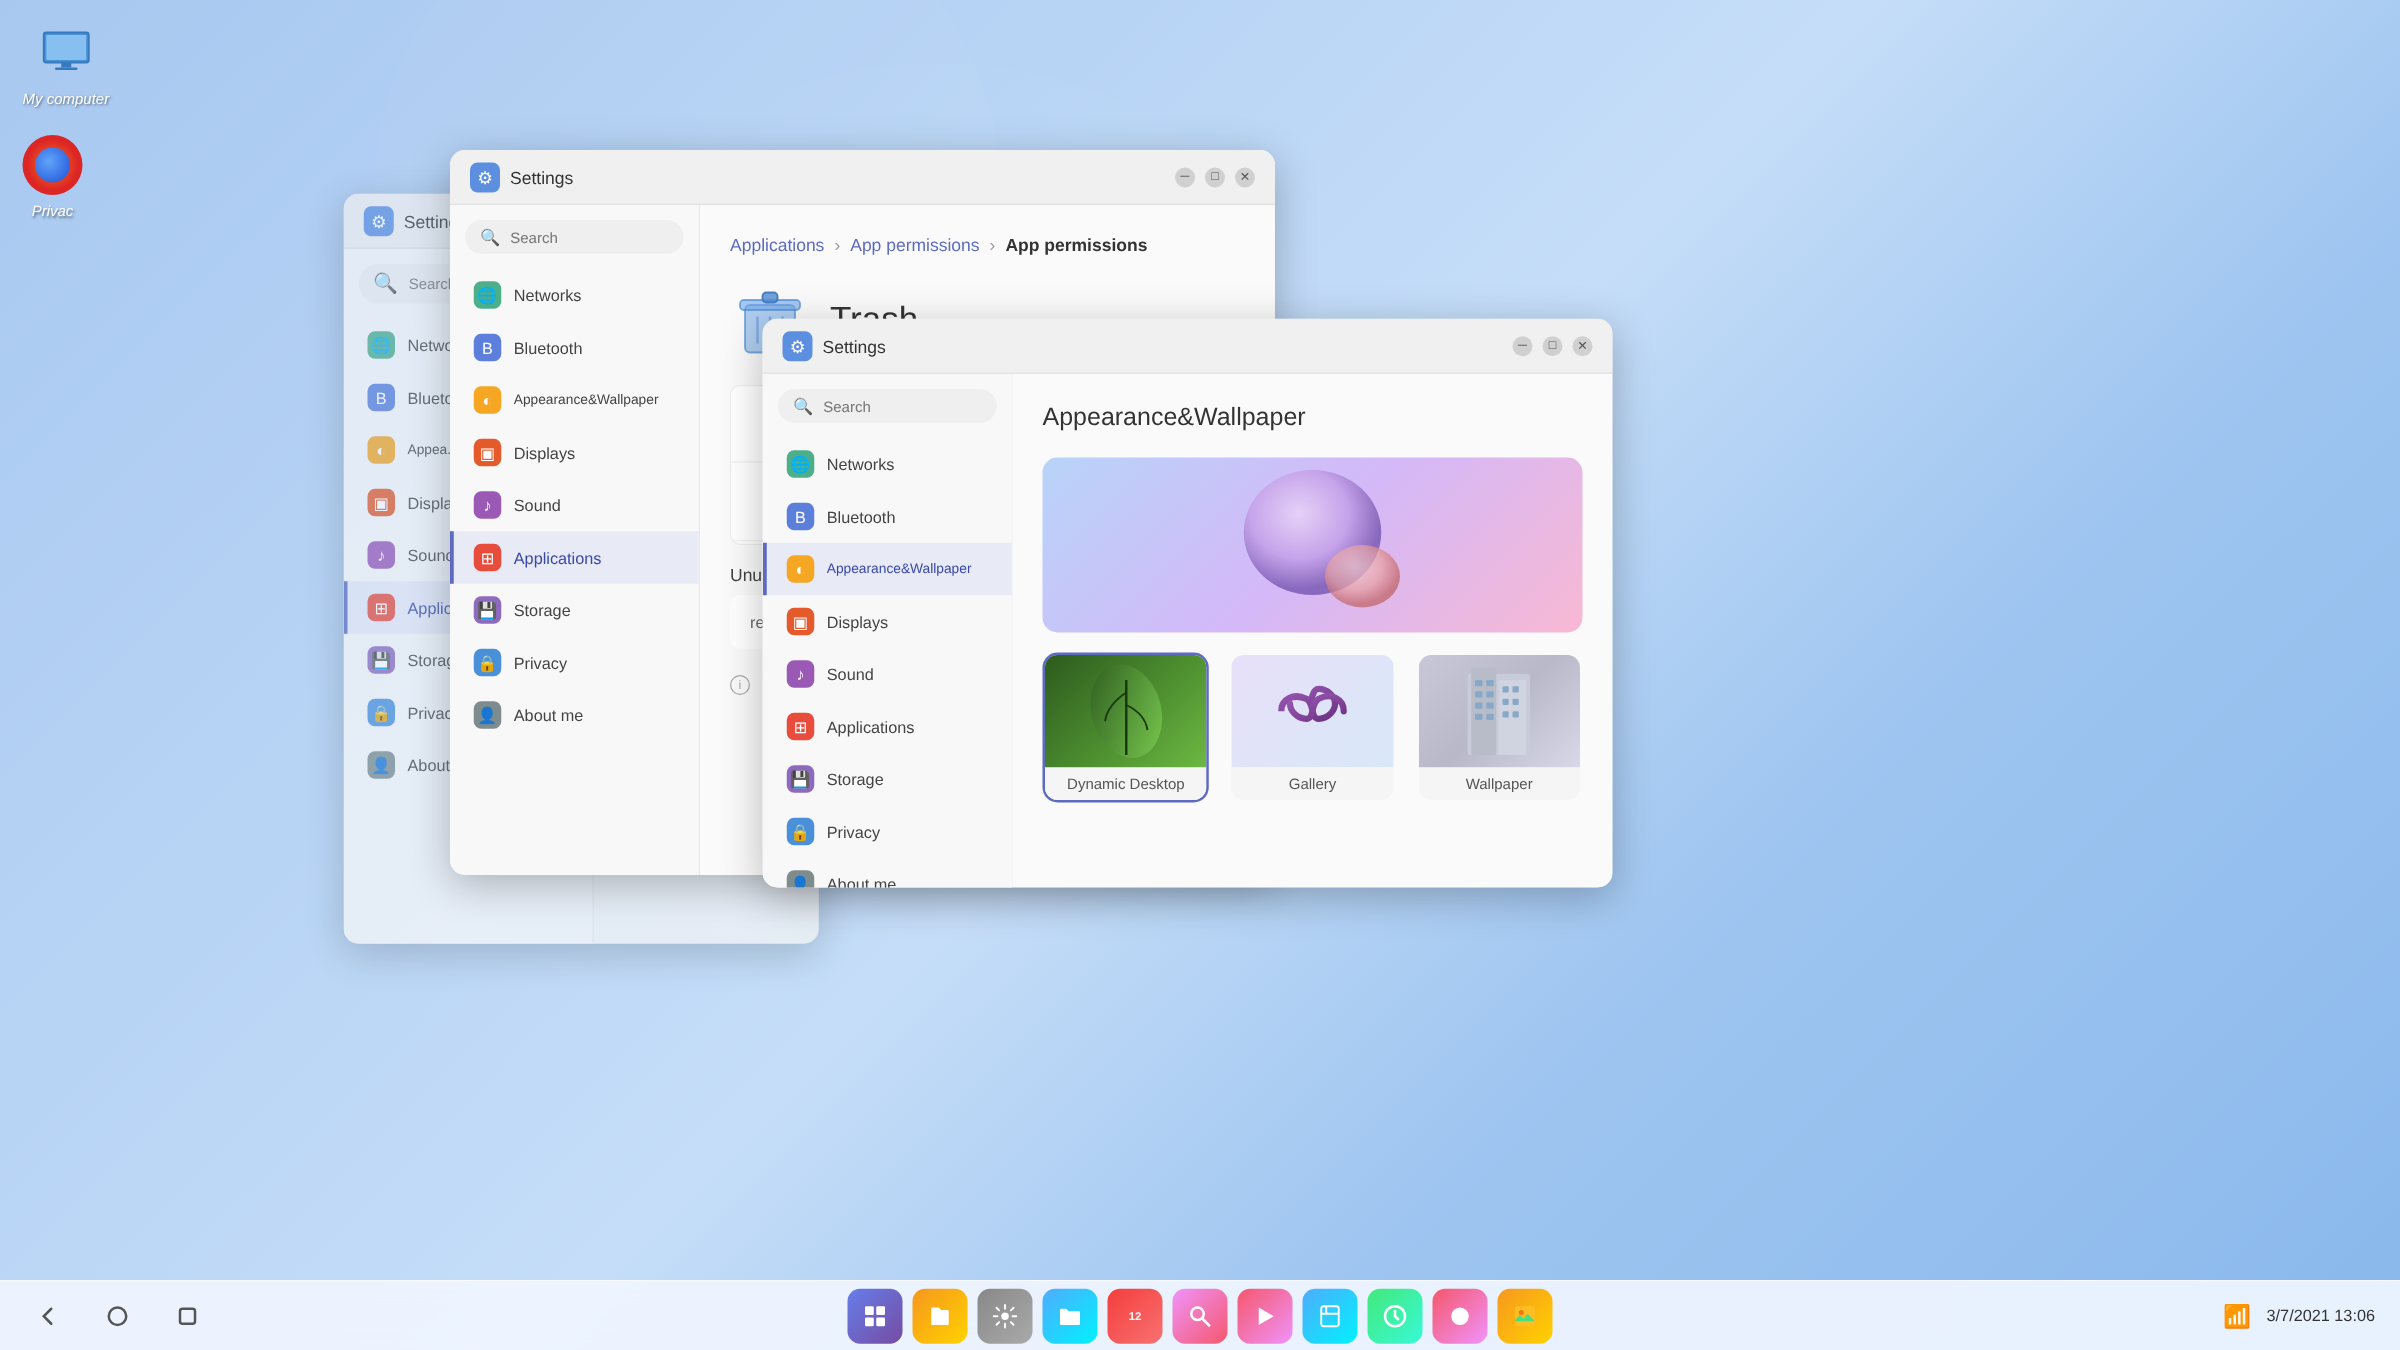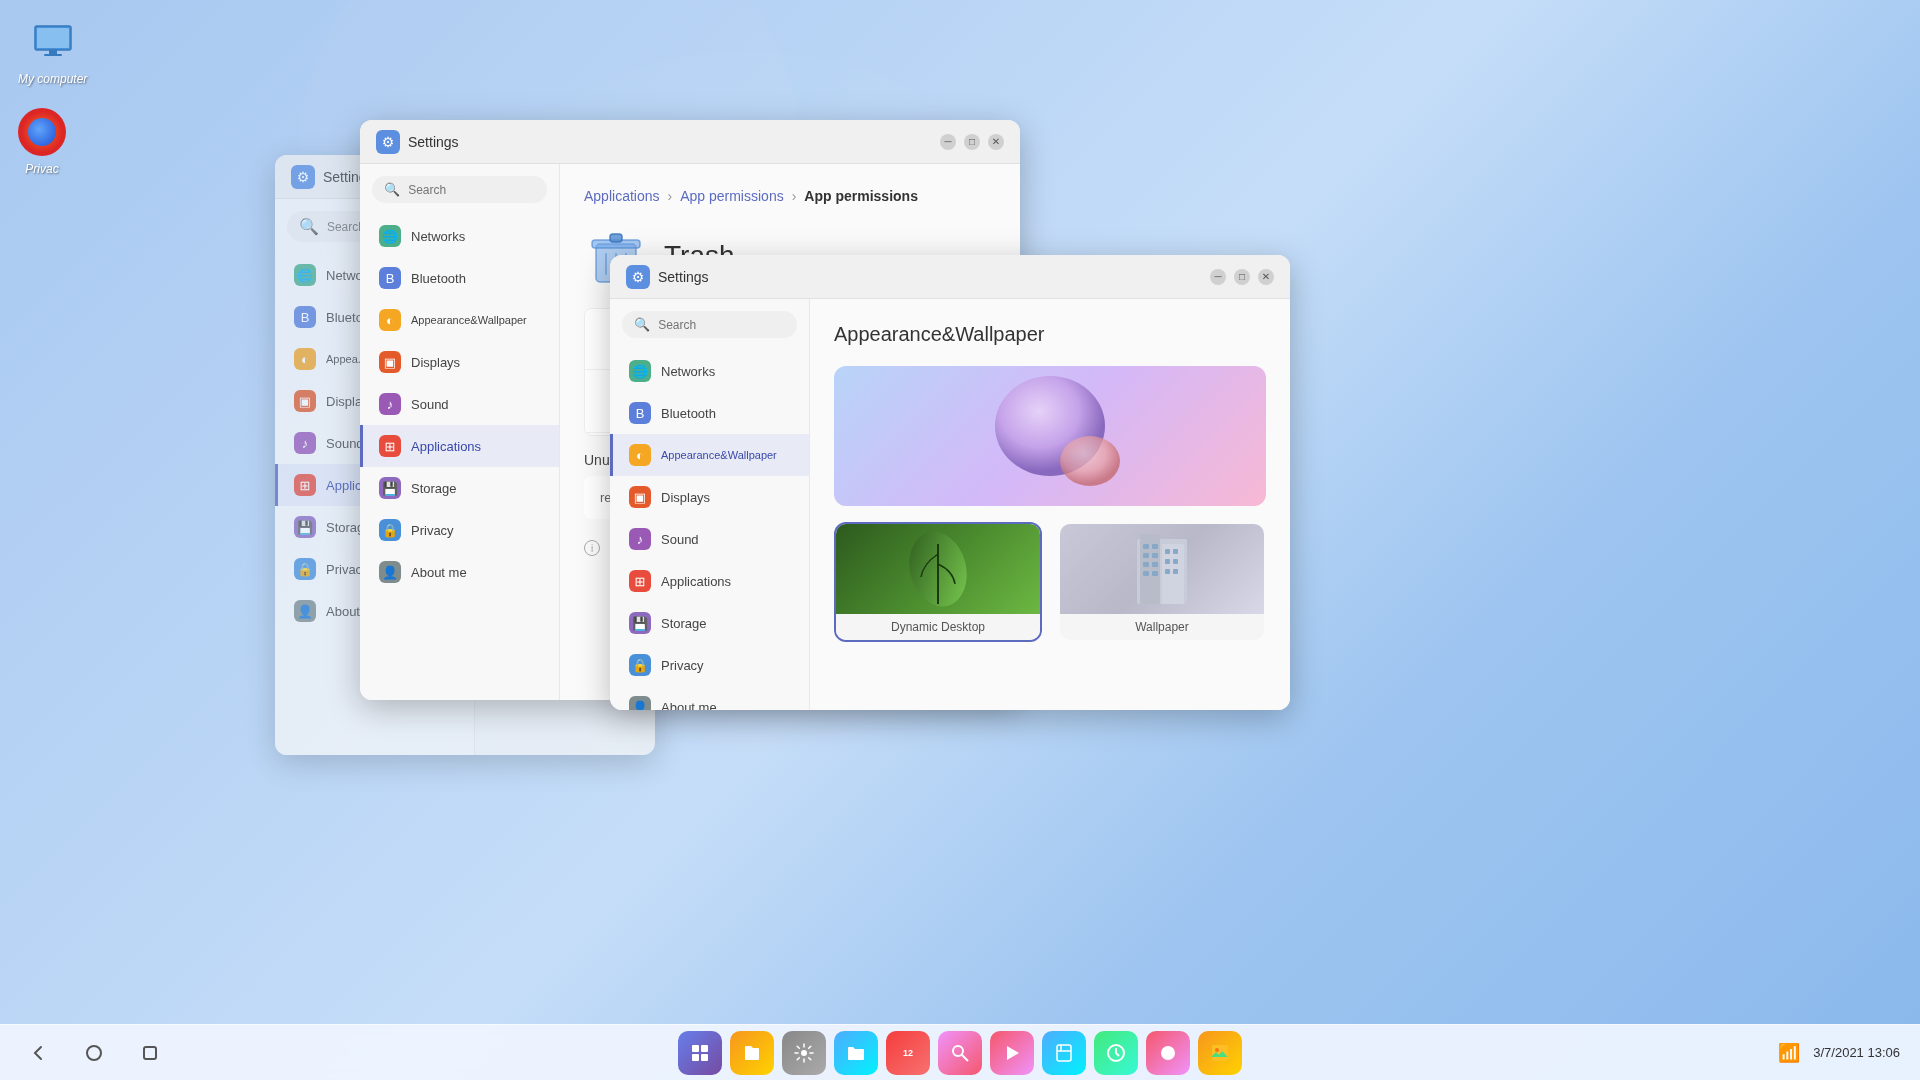--- a/index.html
+++ b/index.html
@@ -683,20 +683,38 @@
                 <ellipse cx="35" cy="40" rx="28" ry="38" fill="url(#leafGrad)" transform="rotate(-15 35 40)"></ellipse>
                 <line x1="35" y1="15" x2="35" y2="75" stroke="#1a3a0e" stroke-width="2"></line>
                 <path d="M35 25 Q20 35 18 48" stroke="#1a3a0e" stroke-width="1.5" fill="none"></path>
                 <path d="M35 35 Q50 42 52 55" stroke="#1a3a0e" stroke-width="1.5" fill="none"></path>
               </svg>
             </div>
           </div>
           <div class="wallpaper-thumb-label">Dynamic Desktop</div>
         </div>
 
+        <div class="wallpaper-thumb">
+          <div class="wallpaper-thumb-img">
+            <div class="gallery-bg">
+              <svg width="80" height="60" viewBox="0 0 80 60" xmlns="http://www.w3.org/2000/svg">
+                <defs>
+                  <linearGradient id="purpleGrad" x1="0%" y1="0%" x2="100%" y2="100%">
+                    <stop offset="0%" stop-color="#9b59b6"></stop>
+                    <stop offset="100%" stop-color="#6c3483"></stop>
+                  </linearGradient>
+                </defs>
+
+                <path d="M15 30 C15 20 25 15 35 20 C42 24 38 36 45 36 C52 36 58 30 58 24 C58 18 52 12 45 12 C38 12 42 24 35 20 C25 16 15 20 15 30Z" fill="none" stroke="url(#purpleGrad)" stroke-width="5" stroke-linecap="round"></path>
+                <path d="M65 30 C65 20 55 15 45 20 C38 24 42 36 35 36 C28 36 22 30 22 24" fill="none" stroke="url(#purpleGrad)" stroke-width="5" stroke-linecap="round"></path>
+              </svg>
+            </div>
+          </div>
+          <div class="wallpaper-thumb-label">Gallery</div>
+        </div>
 
         <div class="wallpaper-thumb">
           <div class="wallpaper-thumb-img">
             <div class="wallpaper-bg">
 
               <svg width="80" height="80" viewBox="0 0 80 80" xmlns="http://www.w3.org/2000/svg">
                 <rect x="15" y="10" width="50" height="65" rx="2" fill="#c8ccd8"></rect>
                 <rect x="18" y="5" width="20" height="70" rx="1" fill="#b8bcc8"></rect>
                 <rect x="40" y="15" width="22" height="60" rx="1" fill="#d0d4e0"></rect>
 

